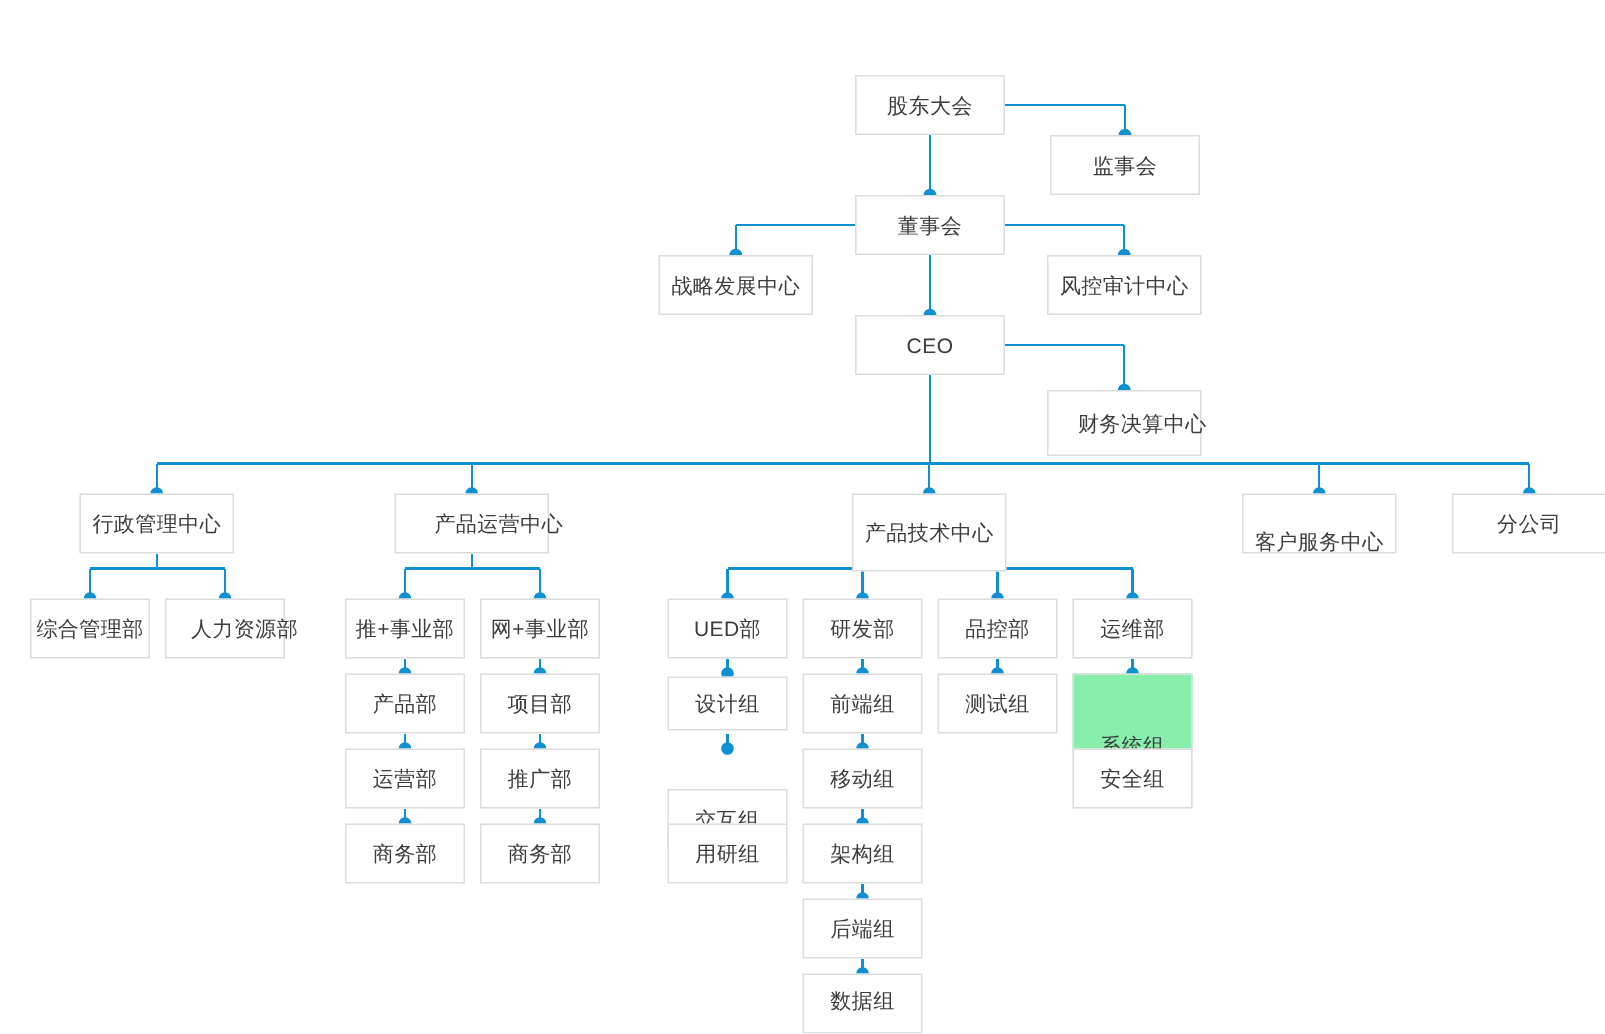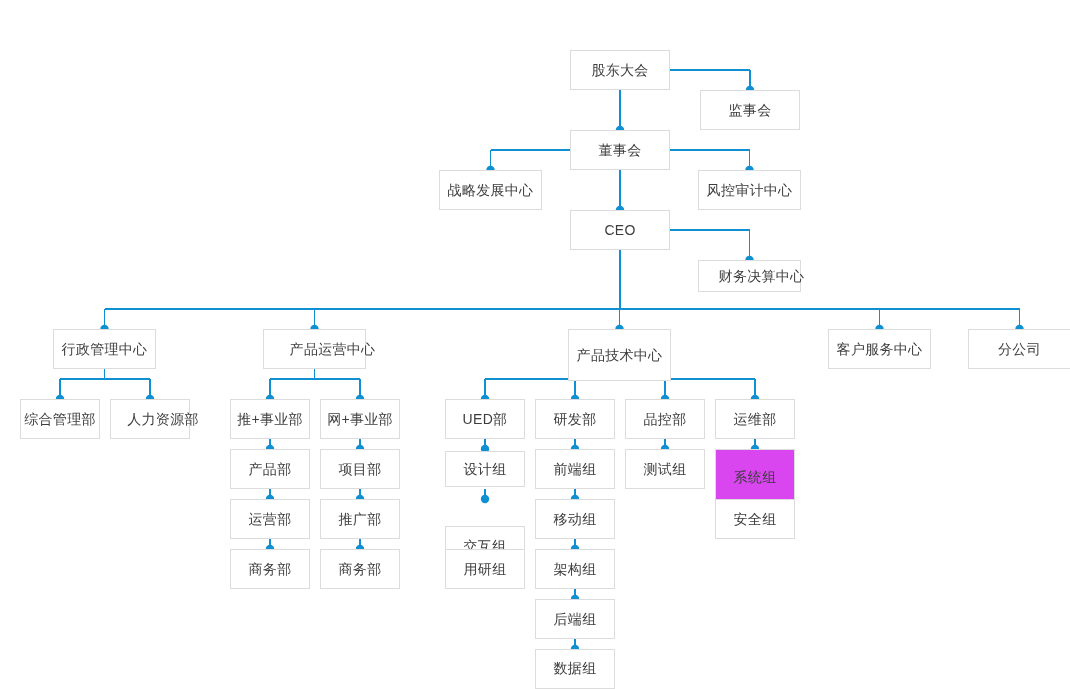--- a/index.html
+++ b/index.html
@@ -146,33 +146,33 @@
     </div>
     <div class="node" style="left: 439px; top: 170px; width: 103px; height: 40px; border-color: rgb(220, 220, 220); background: rgb(255, 255, 255); color: rgb(61, 61, 61);">
       <span class="node-label">战略发展中心</span>
     </div>
     <div class="node" style="left: 698px; top: 170px; width: 103px; height: 40px; border-color: rgb(220, 220, 220); background: rgb(255, 255, 255); color: rgb(61, 61, 61);">
       <span class="node-label">风控审计中心</span>
     </div>
     <div class="node" style="left: 570px; top: 210px; width: 100px; height: 40px; border-color: rgb(220, 220, 220); background: rgb(255, 255, 255); color: rgb(61, 61, 61);">
       <span class="node-label">CEO</span>
     </div>
-    <div class="node" style="left: 698px; top: 260px; width: 103px; height: 32px; border-color: rgb(220, 220, 220); background: rgb(255, 255, 255); color: rgb(61, 61, 61); padding-left: 24px;">
+    <div class="node" style="left: 698px; top: 260px; width: 103px; height: 44px; border-color: rgb(220, 220, 220); background: rgb(255, 255, 255); color: rgb(61, 61, 61); padding-left: 24px;">
       <span class="node-label">财务决算中心</span>
     </div>
     <div class="node" style="left: 53px; top: 329px; width: 103px; height: 40px; border-color: rgb(220, 220, 220); background: rgb(255, 255, 255); color: rgb(61, 61, 61);">
       <span class="node-label">行政管理中心</span>
     </div>
     <div class="node" style="left: 263px; top: 329px; width: 103px; height: 40px; border-color: rgb(220, 220, 220); background: rgb(255, 255, 255); color: rgb(61, 61, 61); padding-left: 36px;">
       <span class="node-label">产品运营中心</span>
     </div>
     <div class="node" style="left: 568px; top: 329px; width: 103px; height: 52px; border-color: rgb(220, 220, 220); background: rgb(255, 255, 255); color: rgb(61, 61, 61);">
       <span class="node-label">产品技术中心</span>
     </div>
-    <div class="node" style="left: 828px; top: 329px; width: 103px; height: 40px; border-color: rgb(220, 220, 220); background: rgb(255, 255, 255); color: rgb(61, 61, 61);">
+    <div class="node" style="left: 828px; top: 329px; width: 103px; height: 40px; border-color: rgb(220, 220, 220); background: rgb(255, 255, 255); color: rgb(61, 61, 61); align-items: flex-end;">
       <span class="node-label">客户服务中心</span>
     </div>
     <div class="node" style="left: 968px; top: 329px; width: 103px; height: 40px; border-color: rgb(220, 220, 220); background: rgb(255, 255, 255); color: rgb(61, 61, 61);">
       <span class="node-label">分公司</span>
     </div>
     <div class="node" style="left: 20px; top: 399px; width: 80px; height: 40px; border-color: rgb(220, 220, 220); background: rgb(255, 255, 255); color: rgb(61, 61, 61);">
       <span class="node-label">综合管理部</span>
     </div>
     <div class="node" style="left: 110px; top: 399px; width: 80px; height: 40px; border-color: rgb(220, 220, 220); background: rgb(255, 255, 255); color: rgb(61, 61, 61); padding-left: 26px;">
       <span class="node-label">人力资源部</span>
@@ -215,21 +215,21 @@
     </div>
     <div class="node" style="left: 445px; top: 451px; width: 80px; height: 36px; border-color: rgb(220, 220, 220); background: rgb(255, 255, 255); color: rgb(61, 61, 61);">
       <span class="node-label">设计组</span>
     </div>
     <div class="node" style="left: 535px; top: 449px; width: 80px; height: 40px; border-color: rgb(220, 220, 220); background: rgb(255, 255, 255); color: rgb(61, 61, 61);">
       <span class="node-label">前端组</span>
     </div>
     <div class="node" style="left: 625px; top: 449px; width: 80px; height: 40px; border-color: rgb(220, 220, 220); background: rgb(255, 255, 255); color: rgb(61, 61, 61);">
       <span class="node-label">测试组</span>
     </div>
-    <div class="node" style="left: 715px; top: 449px; width: 80px; height: 56px; border-color: rgb(220, 220, 220); background: #d946ef; color: rgb(61, 61, 61);">
+    <div class="node" style="left: 715px; top: 449px; width: 80px; height: 56px; border-color: rgb(220, 220, 220); background: #86efac; color: rgb(61, 61, 61); align-items: flex-end;">
       <span class="node-label">系统组</span>
     </div>
     <div class="node" style="left: 445px; top: 526px; width: 80px; height: 40px; border-color: rgb(220, 220, 220); background: rgb(255, 255, 255); color: rgb(61, 61, 61);">
       <span class="node-label">交互组</span>
     </div>
     <div class="node" style="left: 535px; top: 499px; width: 80px; height: 40px; border-color: rgb(220, 220, 220); background: rgb(255, 255, 255); color: rgb(61, 61, 61);">
       <span class="node-label">移动组</span>
     </div>
     <div class="node" style="left: 715px; top: 499px; width: 80px; height: 40px; border-color: rgb(220, 220, 220); background: rgb(255, 255, 255); color: rgb(61, 61, 61);">
       <span class="node-label">安全组</span>

